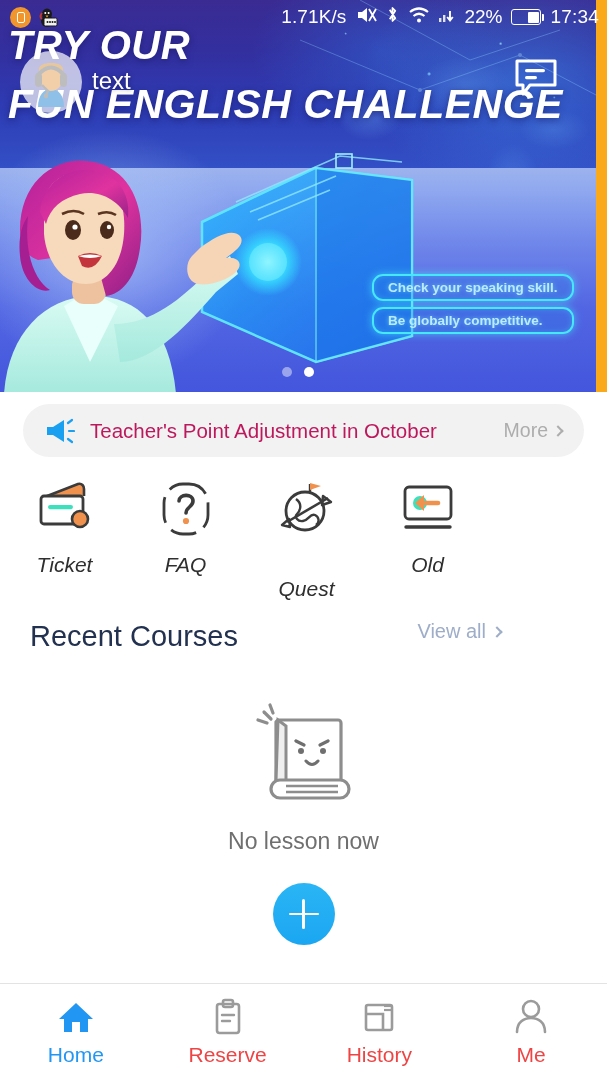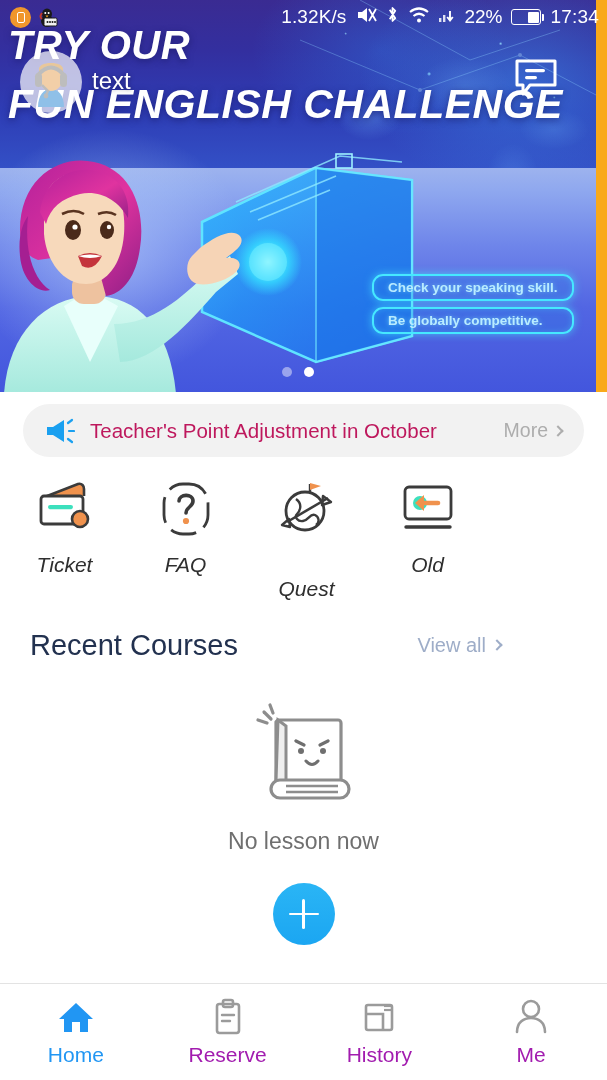--- a/index.html
+++ b/index.html
@@ -152,21 +152,21 @@
   .quick-item:nth-child(1){ margin-left:4px; }
   .quick-item:nth-child(2){ margin-left:0px; }
   .quick-item:nth-child(3){ margin-left:0px;gap:24px; }
   .quick-item:nth-child(4){ margin-left:0px; }
   .quick-ic{ width:62px; height:62px; display:flex; align-items:center; justify-content:center; }
   .quick-lb{ margin-top:13px; font-size:21px; color:#2f2f2f; }
 
   
   .sec-head{
     position:absolute; left:0; top:620px; width:531px; height:50px;
-    display:flex; align-items:center; padding:0 30px; z-index:15;
+    display:flex; align-items:flex-start; padding:0 30px; z-index:15;
   }
   .sec-title{ font-size:29px; color:#22314f; font-weight:400; }
   .sec-viewall{
     margin-left:auto; display:flex; align-items:center; gap:7px;
     color:#9eadc8; font-size:20px;
   }
 
   
   .empty{
     position:absolute; left:0; top:700px; width:607px; z-index:15;
@@ -187,21 +187,21 @@
   .bottomnav{
     position:absolute; left:0; bottom:0; width:607px; height:97px;
     background:#ffffff; border-top:1px solid #e3e3e3;
     display:flex; z-index:30;
   }
   .nav-item{
     flex:1; display:flex; flex-direction:column; align-items:center; justify-content:center;
     gap:7px; cursor:pointer;
   }
   .nav-ic{ width:38px; height:38px; display:flex; align-items:center; justify-content:center; }
-  .nav-lb{ font-size:21px; color:#a21caf; }
+  .nav-lb{ font-size:21px; color:#ef4444; }
   .nav-item.active .nav-lb{ color:#2196f3; }
 </style>
 </head>
 <body>
 
 <div class="phone">
 
   <div class="banner">
     <div class="banner-slide">
       <div class="b-sky"></div>
@@ -347,21 +347,21 @@
               <circle cx="17" cy="15" r="1"></circle>
             </g>
           <circle cx="7.3" cy="6" r="1" fill="#fff"></circle>
             <circle cx="10.6" cy="6" r="1" fill="#fff"></circle>
           <path d="M7.5 8.6 L10.5 8.6 L9 10.4 Z" fill="#f5a623"></path>
           <path d="M4 6 Q1 10 4 12" stroke="#c0392b" stroke-width="2" fill="none"></path>
         </svg>
       </span>
     </div>
     <div class="sb-right">
-      <span class="sb-speed">1.32K/s</span>
+      <span class="sb-speed">1.71K/s</span>
       <span>
         <svg viewBox="0 0 22 20" width="22" height="20">
           <path d="M3 7 H7 L12 3 V17 L7 13 H3 Z" fill="#fff"></path>
           <path d="M14 4 L21 16 M21 4 L14 16" stroke="#fff" stroke-width="1.8"></path>
         </svg>
       </span>
       <span>
         <svg viewBox="0 0 14 20" width="13" height="19">
           <path d="M4 5 L10 14 L7 17 V3 L10 6 L4 15" stroke="#fff" stroke-width="1.9" fill="none" stroke-linejoin="round"></path>
         </svg>

